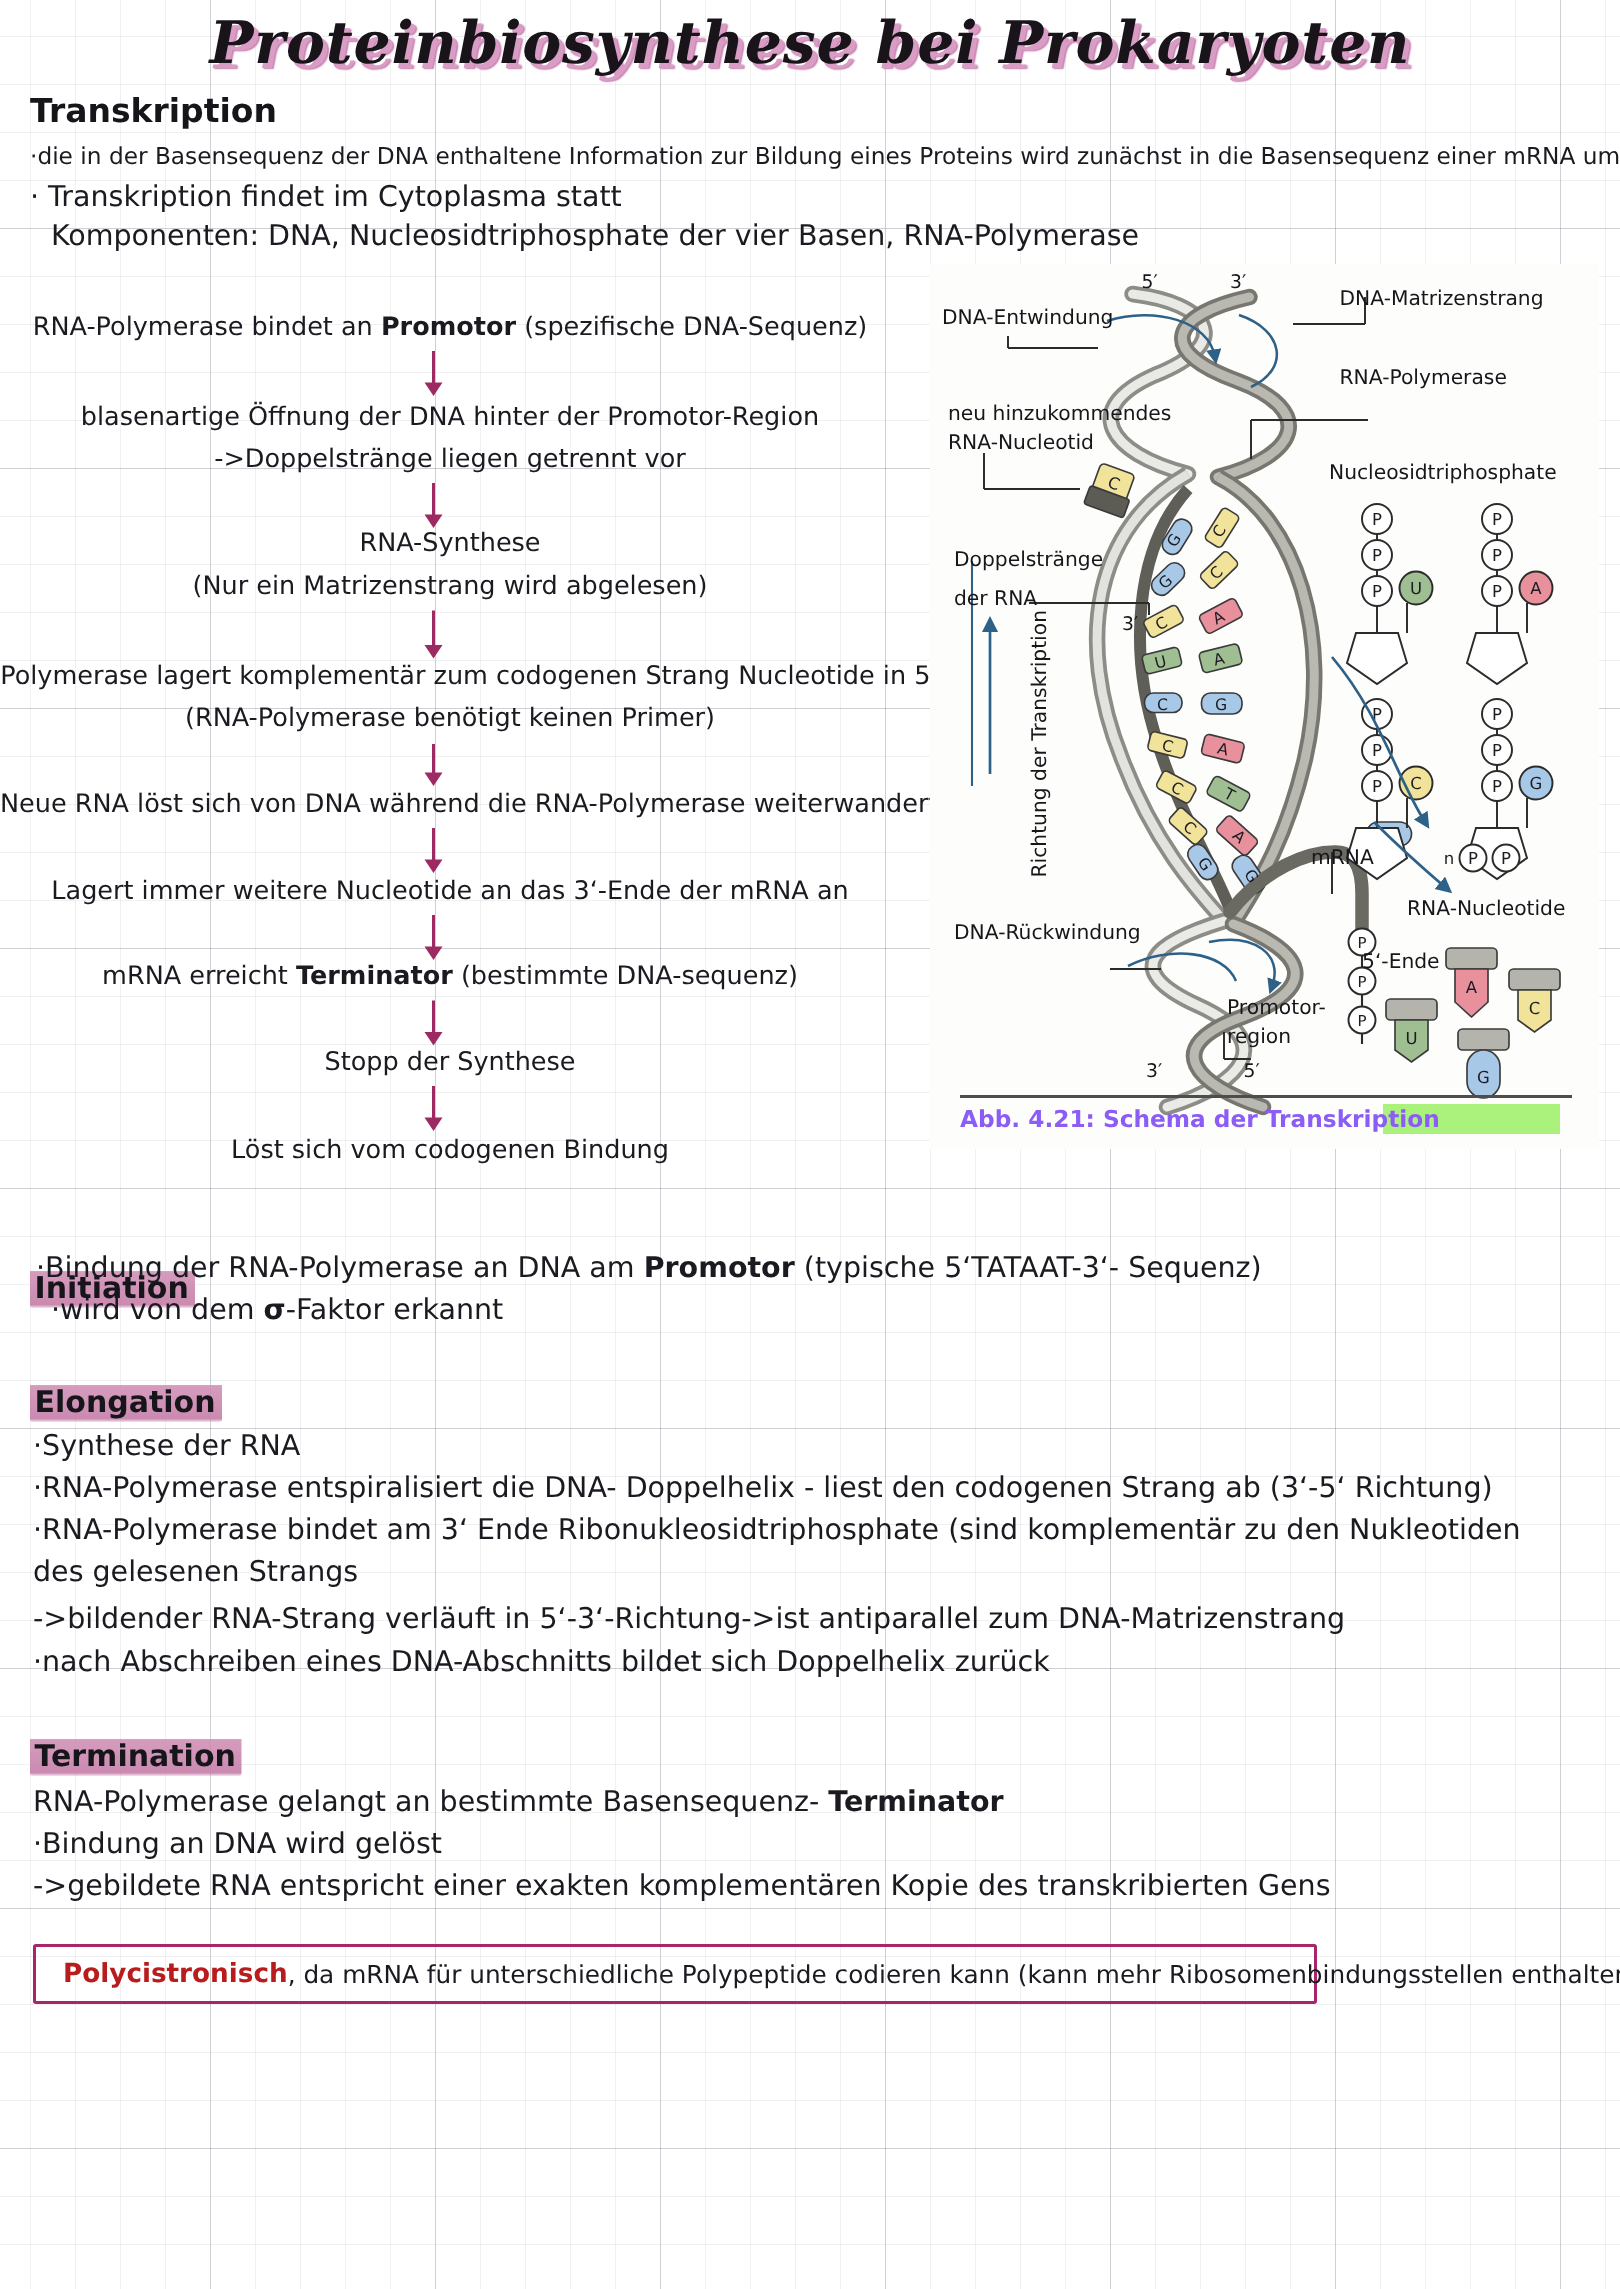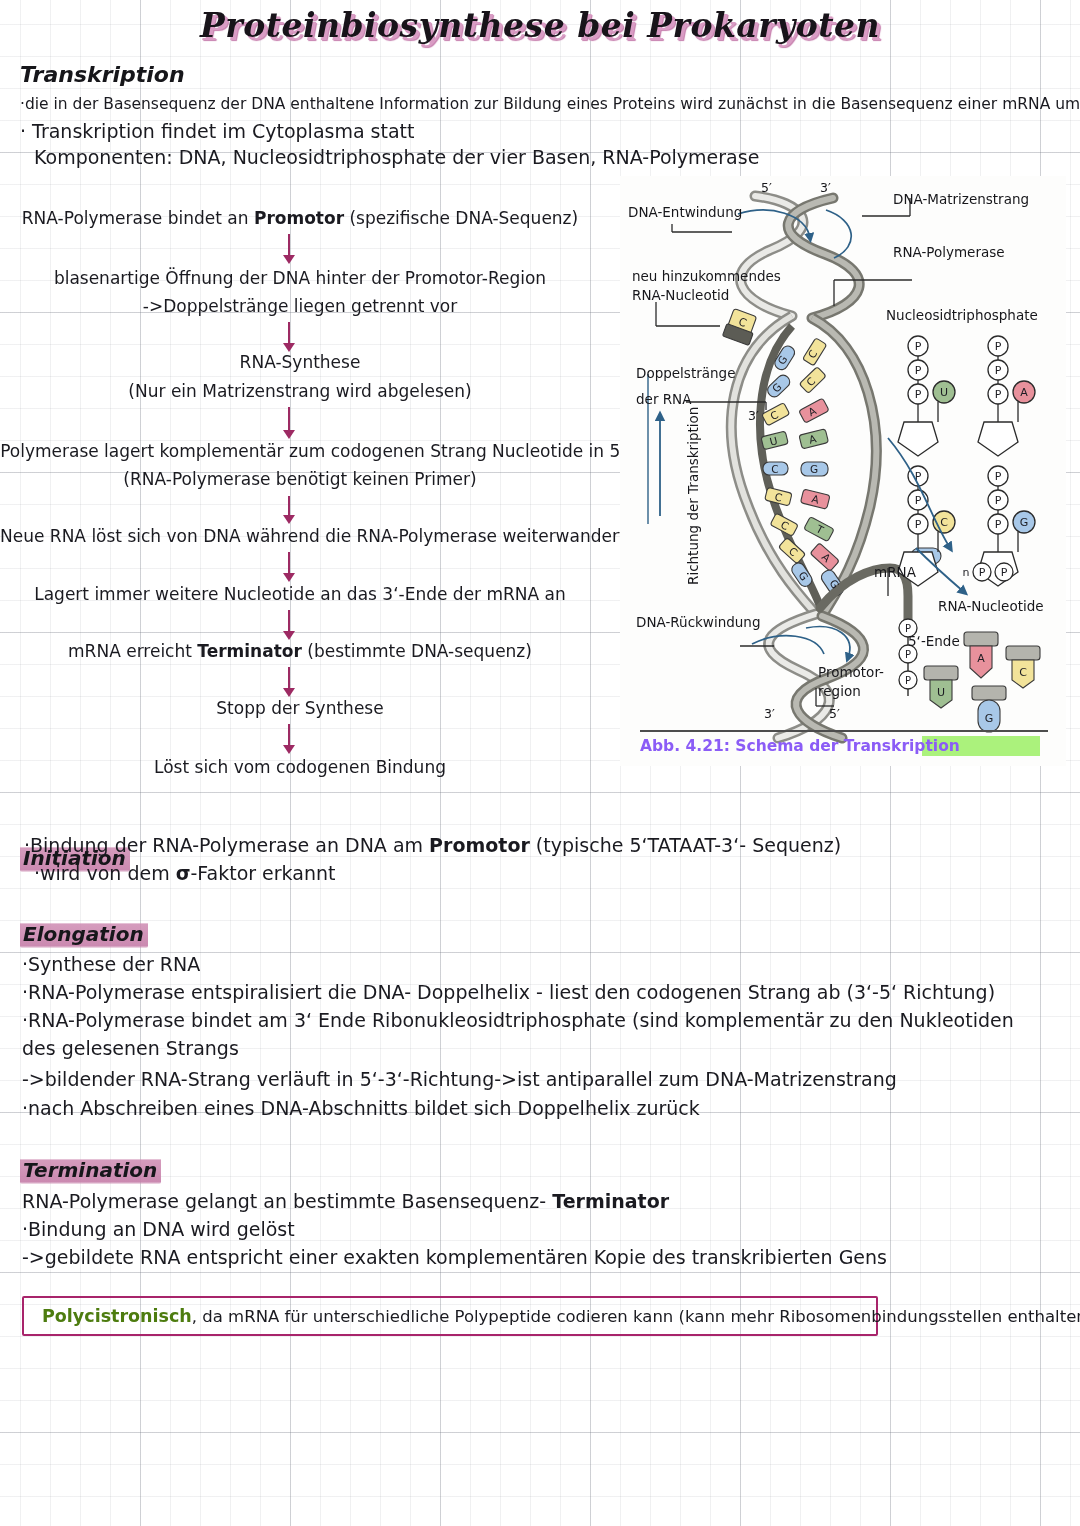--- a/index.html
+++ b/index.html
@@ -23,30 +23,30 @@
   }
   #sheet{position:absolute;inset:0;}
 
   
   .hw{font-family:"DejaVu Sans", sans-serif;letter-spacing:.1px;}
 
   
   #title{
     position:absolute;left:0;right:0;top:6px;text-align:center;
     font-family:"DejaVu Serif", serif;
-    font-style:italic;font-weight:bold;font-size:33px;
+    font-style:italic;font-weight:bold;font-size:39px;
     color:#18141a;
     text-shadow:3px 3px 0 #d99cc4, 4px 4px 1px #c77fae;
     letter-spacing:.5px;
   }
 
   
   .sec-h{
     position:absolute;font-size:20px;font-weight:bold;
-    font-family:"DejaVu Sans", sans-serif;color:#16161a;font-style:italic;
+    font-family:"DejaVu Sans", sans-serif;color:#16161a;
   }
   .hl{
     background:linear-gradient(to bottom,rgba(206,139,178,.0) 8%,rgba(206,139,178,.85) 10%,rgba(197,125,168,.9) 92%,rgba(197,125,168,.2) 100%);
     padding:1px 4px 2px 3px;border-radius:2px;
   }
 
   
   .ln{
     position:absolute;font-size:19px;line-height:1.25;
     font-family:"DejaVu Sans", sans-serif;color:#1a1a20;white-space:nowrap;
@@ -70,21 +70,21 @@
   }
 
   
   #poly-box{
     position:absolute;left:22px;top:1296px;width:856px;height:40px;
     border:2px solid #a8246b;border-radius:2px;box-sizing:border-box;
     display:flex;align-items:center;padding-left:18px;
     font-family:"DejaVu Sans", sans-serif;font-size:16.5px;color:#1a1a20;
     white-space:nowrap;
   }
-  #poly-box .kw{color:#4d7c0f;font-weight:bold;font-size:17.5px;}
+  #poly-box .kw{color:#b91c1c;font-weight:bold;font-size:17.5px;}
 
   
   #figure{
     position:absolute;left:620px;top:176px;width:446px;height:590px;
     background:#fdfdfc;
   }
   #fig-caption{
     position:absolute;left:640px;top:737px;width:420px;
     font-family:"DejaVu Sans", sans-serif;font-weight:bold;font-size:15.5px;color:#8b5cf6;
   }

